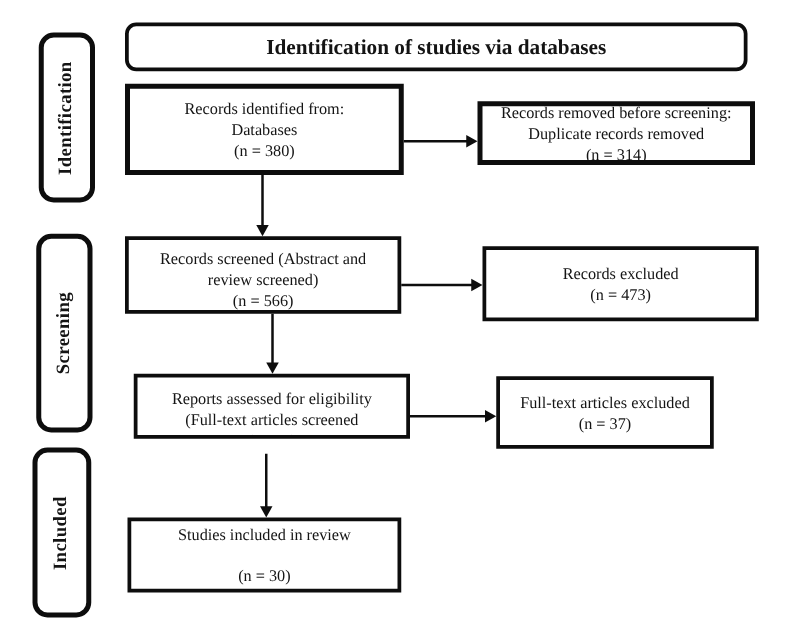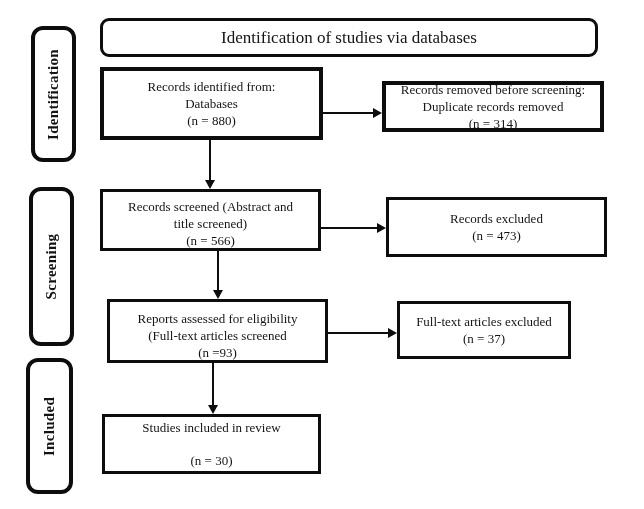--- a/index.html
+++ b/index.html
@@ -40,21 +40,21 @@
   
   .header-box {
     position: absolute;
     left: 100px; top: 18px; width: 498px; height: 39px;
     border: 3px solid #0d0d0d;
     border-radius: 9px;
     background: #ffffff;
     display: flex;
     align-items: center;
     justify-content: center;
-    font-weight: normal;
+    font-weight: bold;
     font-size: 17px;
   }
 
   
   .fbox {
     position: absolute;
     border: 3px solid #0d0d0d;
     background: #ffffff;
     display: flex;
     flex-direction: column;
@@ -65,21 +65,21 @@
     line-height: 17px;
     overflow: hidden;
   }
   .fbox.thick { border-width: 4px; }
   .fbox.top-heavy { justify-content: flex-start; }
 
   .box-records-identified { left: 100px; top: 67px;  width: 223px; height: 73px; }
   .box-records-removed    { left: 382px; top: 81px;  width: 222px; height: 51px; }
   .box-records-screened   { left: 100px; top: 189px; width: 221px; height: 62px; padding-top: 6px; }
   .box-records-excluded   { left: 386px; top: 197px; width: 221px; height: 60px; }
-  .box-reports-assessed   { left: 107px; top: 299px; width: 221px; height: 64px; padding-top: 8px; align-items: center; }
+  .box-reports-assessed   { left: 107px; top: 299px; width: 221px; height: 52px; padding-top: 8px; align-items: center; }
   .box-fulltext-excluded  { left: 397px; top: 301px; width: 174px; height: 58px; }
   .box-studies-included   { left: 102px; top: 414px; width: 219px; height: 60px; gap: 16px; }
 
   .line { width: 100%; }
 
   
   svg.arrows {
     position: absolute;
     left: 0; top: 0;
     width: 644px; height: 509px;
@@ -103,32 +103,32 @@
     <span class="rot">Included</span>
   </div>
 
   <div class="header-box">
     <span>Identification of studies via databases</span>
   </div>
 
   <div class="fbox thick box-records-identified">
     <div class="line">Records identified from:</div>
     <div class="line">Databases</div>
-    <div class="line">(n = 880)</div>
+    <div class="line">(n = 380)</div>
   </div>
 
   <div class="fbox thick box-records-removed">
     <div class="line">Records removed before screening:</div>
     <div class="line">Duplicate records removed</div>
     <div class="line">(n = 314)</div>
   </div>
 
   <div class="fbox top-heavy box-records-screened">
     <div class="line">Records screened (Abstract and</div>
-    <div class="line">title screened)</div>
+    <div class="line">review screened)</div>
     <div class="line">(n = 566)</div>
   </div>
 
   <div class="fbox box-records-excluded">
     <div class="line">Records excluded</div>
     <div class="line">(n = 473)</div>
   </div>
 
   <div class="fbox top-heavy box-reports-assessed">
     <div class="line">Reports assessed for eligibility</div>

